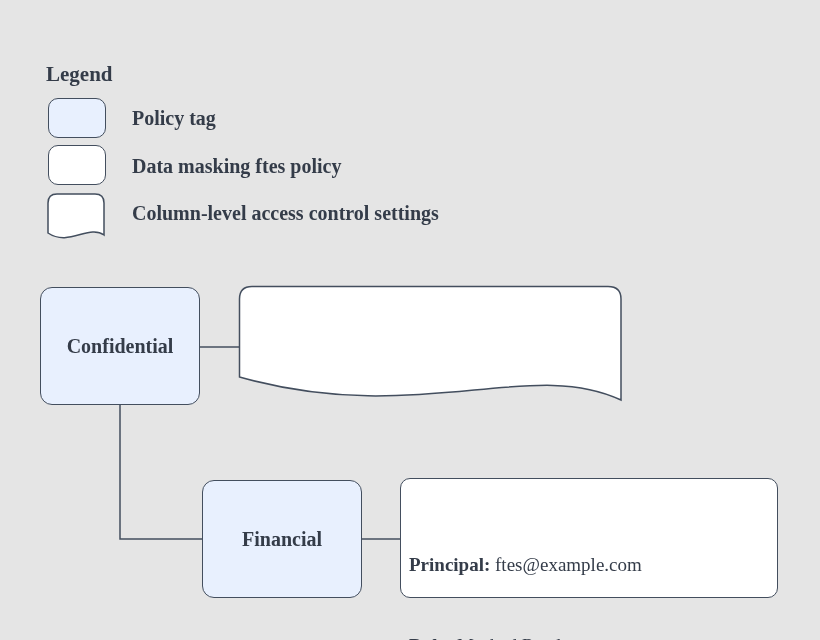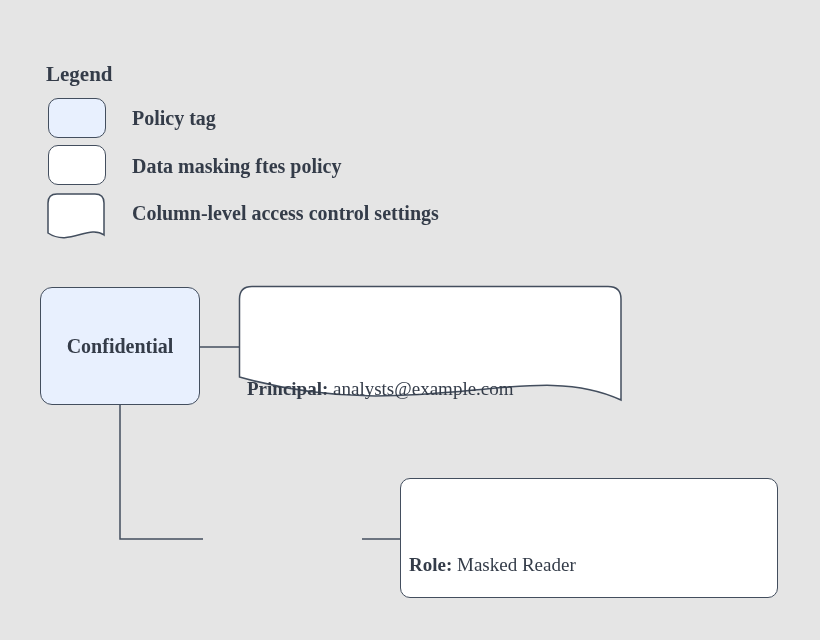--- a/index.html
+++ b/index.html
@@ -59,23 +59,26 @@
   <div class="abs legend-label" style="top:201px;">Column-level access control settings</div>
 
   <div class="abs policy-node" style="left:40px;top:287px;">
     <span>Confidential</span>
   </div>
 
   <svg class="abs" style="left:238px;top:285px;" width="386" height="128" viewBox="0 0 386 128">
     <path class="shape-stroke shape-white" d="M14 1.5 H370 Q383 1.5 383 14 V115 C292 72 178 142 1.5 92 V14 Q1.5 1.5 14 1.5 Z"></path>
   </svg>
   <div class="abs callout-text" style="left:247px;top:321px;">
-    <div><b>Principal:</b><span> analysts@example.com</span></div>
   </div>
 
+  <div class="abs policy-node" style="left:202px;top:480px;">
+    <span>Financial</span>
+  </div>
 
   <div class="abs callout-rect" style="left:400px;top:478px;"></div>
   <div class="abs callout-text" style="left:409px;top:497px;">
+    <div><b>Principal:</b><span> ftes@example.com</span></div>
     <div><b>Role:</b><span> Masked Reader</span></div>
     
   </div>
 
 </div>
 
 </body></html>

